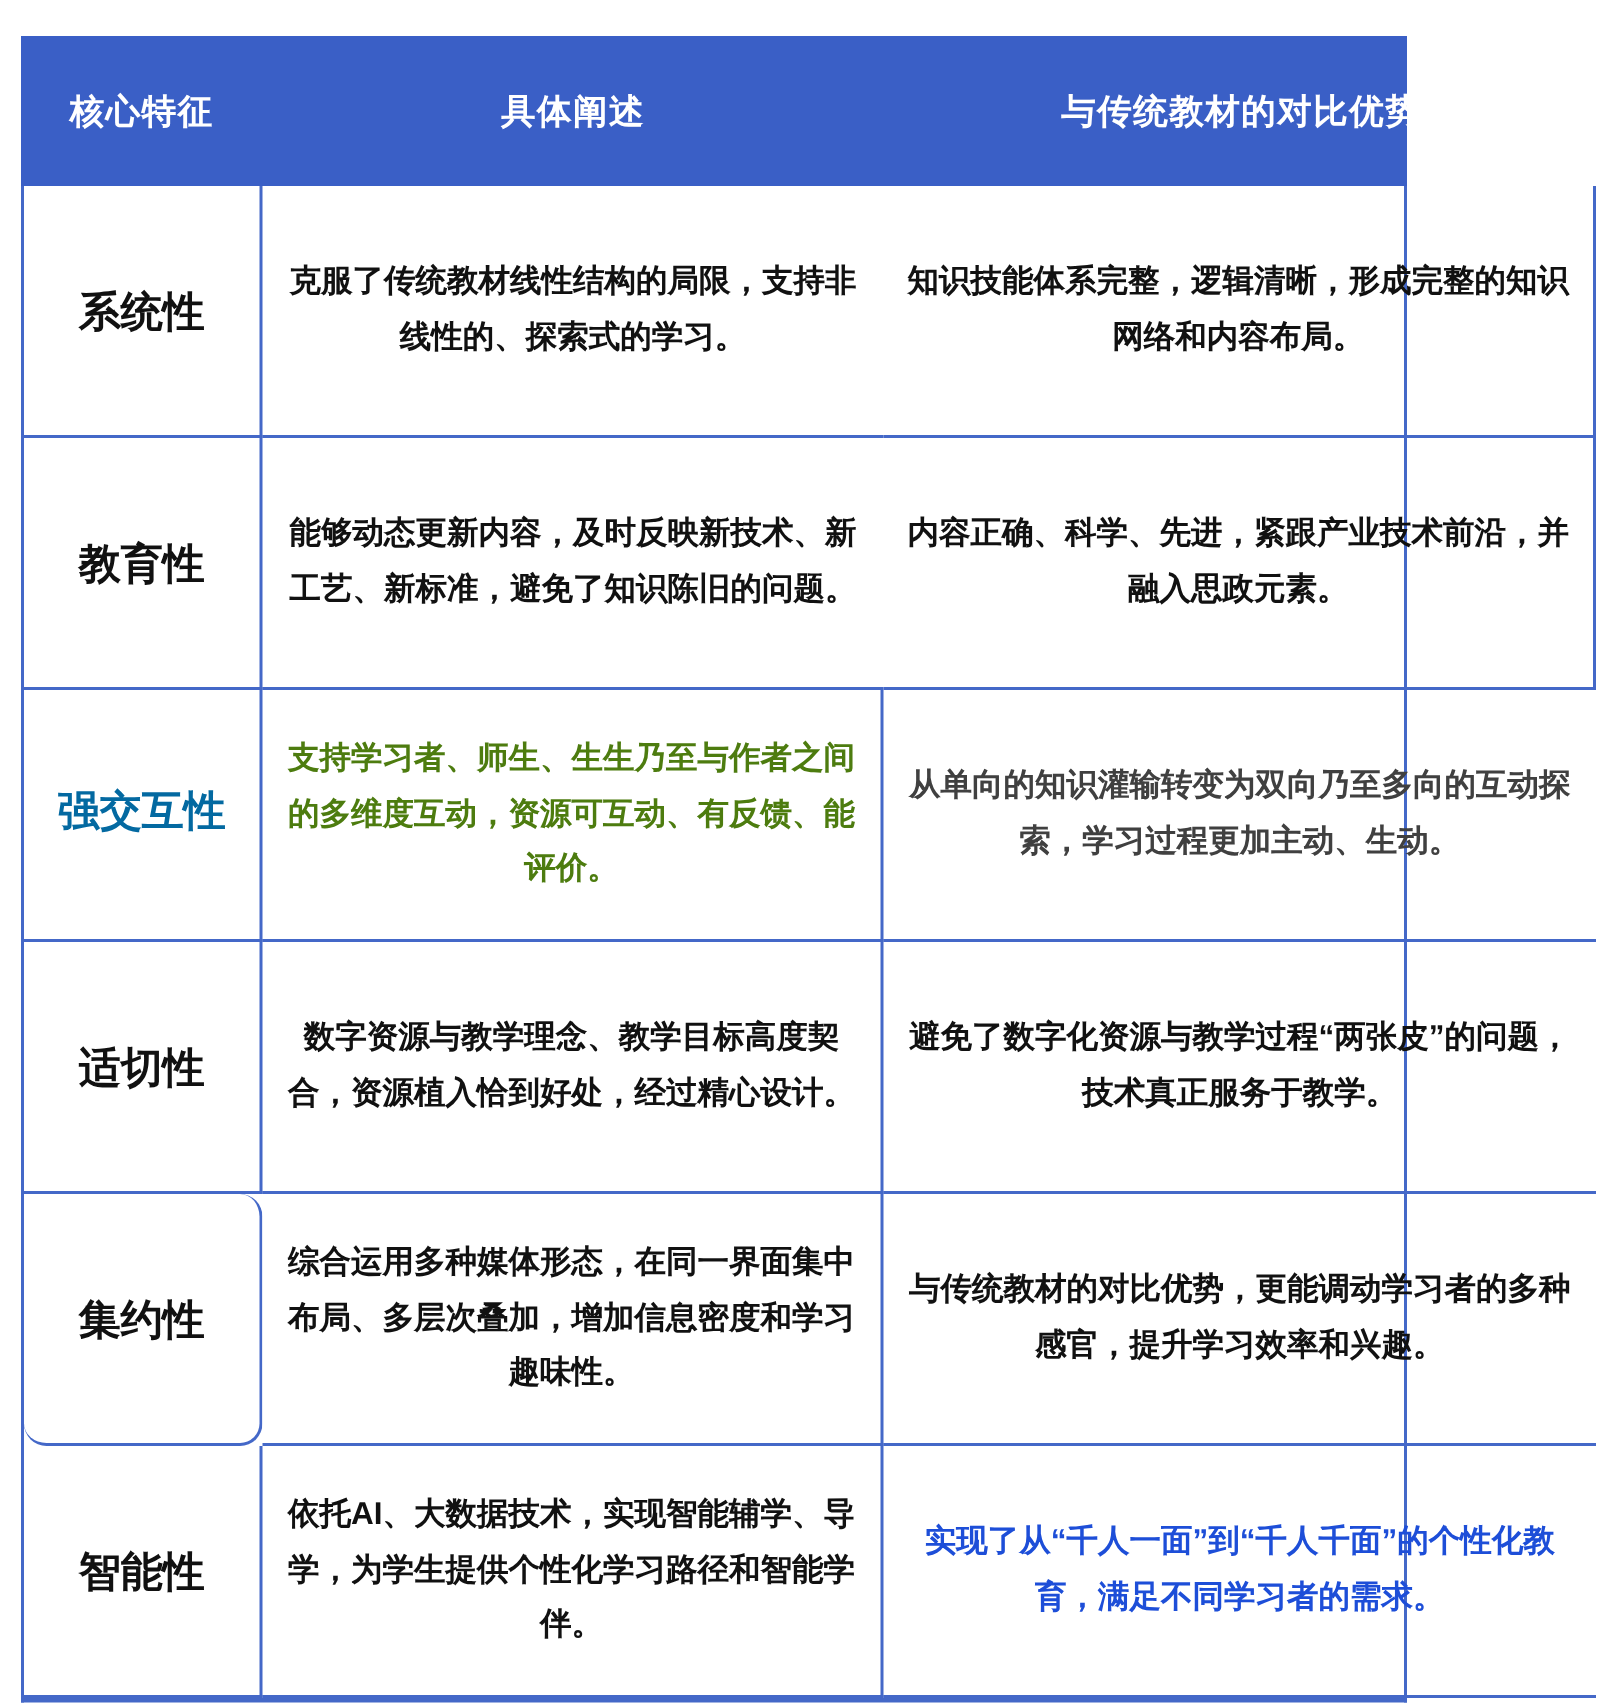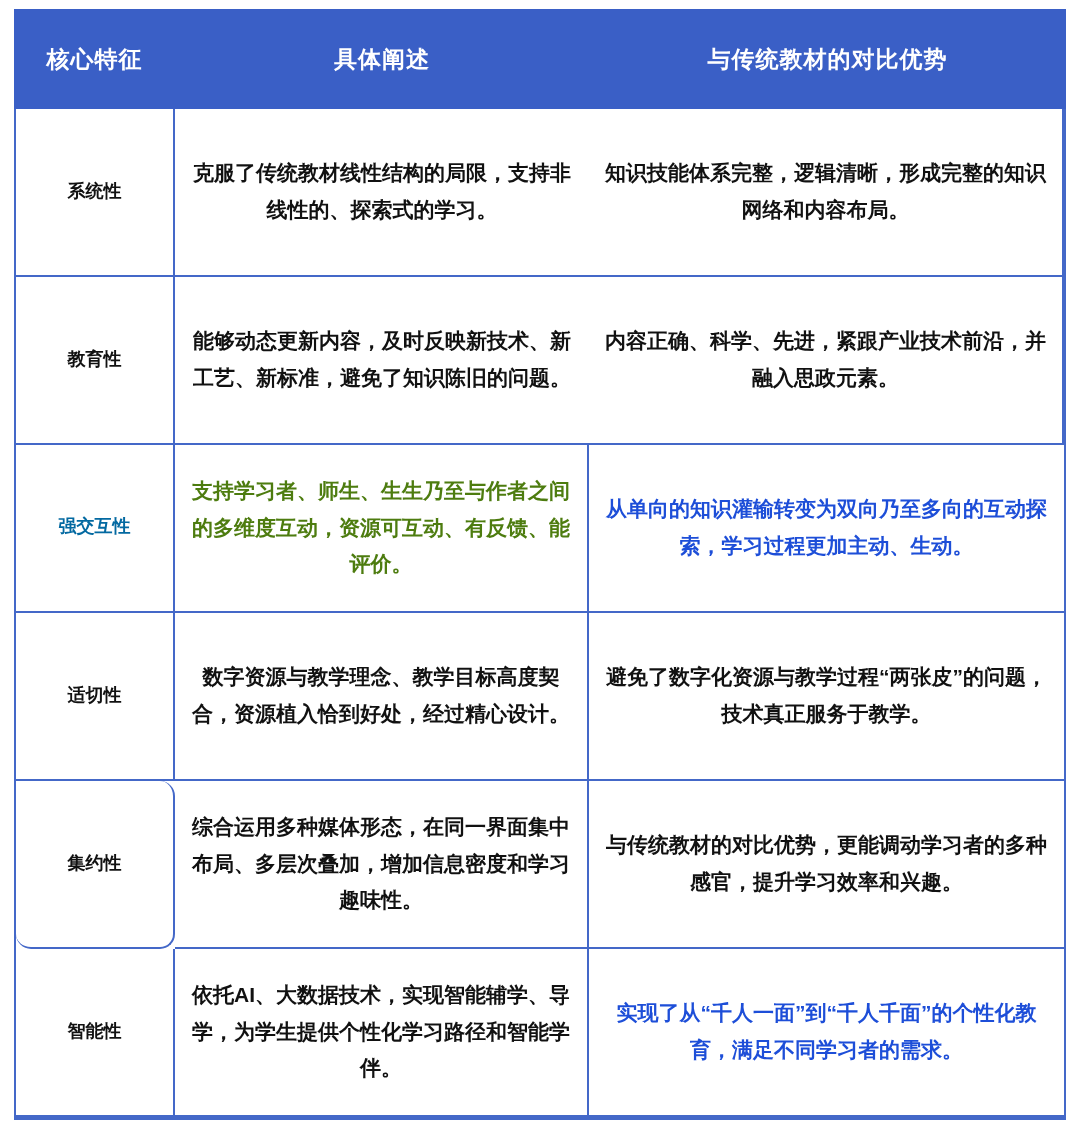--- a/index.html
+++ b/index.html
@@ -6,22 +6,22 @@
     margin: 0;
     padding: 0;
     background: #ffffff;
     width: 1080px;
     height: 1136px;
     font-family: "Liberation Sans", "DejaVu Sans", sans-serif;
   }
   .table-wrap {
     position: absolute;
     left: 14px;
-    top: 9px;
-    width: 1052px;
+    top: 24px;
+    width: 924px;
     height: 1111px;
     box-sizing: border-box;
   }
   .header-row {
     display: grid;
     grid-template-columns: 161px 414px 477px;
     height: 100px;
     width: 100%;
     box-sizing: border-box;
   }
@@ -53,21 +53,21 @@
     text-align: center;
     box-sizing: border-box;
     color: #111111;
     font-size: 21px;
     font-weight: 600;
     line-height: 1.75;
     border-bottom: 2px solid;
     padding: 8px 14px;
   }
   .cell.col-1, .cell.col-2 { border-right: 2px solid; }
-  .cell.col-1 { font-size: 18px; padding: 8px 6px; }
+  .cell.col-1 { font-size: 28px; padding: 8px 6px; }
 </style>
 </head>
 <body>
 
 <div class="table-wrap">
 
   <div class="header-row" style="background: rgb(58, 95, 198);">
     <div class="header-cell" style="color: rgb(255, 255, 255);">核心特征</div>
     <div class="header-cell" style="color: rgb(255, 255, 255);">具体阐述</div>
     <div class="header-cell" style="color: rgb(255, 255, 255);">与传统教材的对比优势</div>
@@ -78,21 +78,21 @@
     <div class="cell col-1 row-1" style="border-color: rgb(68, 104, 200); color: rgb(17, 17, 17);">系统性</div>
     <div class="cell col-3 row-1" style="border-color: rgb(68, 104, 200); color: rgb(17, 17, 17);">克服了传统教材线性结构的局限，支持非线性的、探索式的学习。</div>
     <div class="cell col-2 row-1" style="border-color: rgb(68, 104, 200); color: rgb(17, 17, 17);">知识技能体系完整，逻辑清晰，形成完整的知识网络和内容布局。</div>
 
     <div class="cell col-1 row-2" style="border-color: rgb(68, 104, 200); color: rgb(17, 17, 17);">教育性</div>
     <div class="cell col-3 row-2" style="border-color: rgb(68, 104, 200); color: rgb(17, 17, 17);">能够动态更新内容，及时反映新技术、新工艺、新标准，避免了知识陈旧的问题。</div>
     <div class="cell col-2 row-2" style="border-color: rgb(68, 104, 200); color: rgb(17, 17, 17);">内容正确、科学、先进，紧跟产业技术前沿，并融入思政元素。</div>
 
     <div class="cell col-1 row-3" style="border-color: rgb(68, 104, 200); color: #0369a1; font-family: Liberation Mono, monospace;">强交互性</div>
     <div class="cell col-2 row-3" style="border-color: rgb(68, 104, 200); color: #4d7c0f;">支持学习者、师生、生生乃至与作者之间的多维度互动，资源可互动、有反馈、能评价。</div>
-    <div class="cell col-3 row-3" style="border-color: rgb(68, 104, 200); color: #1d4ed8;">从单向的知识灌输转变为双向乃至多向的互动探索，学习过程更加主动、生动。</div>
+    <div class="cell col-3 row-3" style="border-color: rgb(68, 104, 200); color: #404040;">从单向的知识灌输转变为双向乃至多向的互动探索，学习过程更加主动、生动。</div>
 
     <div class="cell col-1 row-4" style="border-color: rgb(68, 104, 200); color: rgb(17, 17, 17);">适切性</div>
     <div class="cell col-2 row-4" style="border-color: rgb(68, 104, 200); color: rgb(17, 17, 17);">数字资源与教学理念、教学目标高度契合，资源植入恰到好处，经过精心设计。</div>
     <div class="cell col-3 row-4" style="border-color: rgb(68, 104, 200); color: rgb(17, 17, 17);">避免了数字化资源与教学过程“两张皮”的问题，技术真正服务于教学。</div>
 
     <div class="cell col-1 row-5" style="border-color: rgb(68, 104, 200); color: rgb(17, 17, 17); border-radius: 15px;">集约性</div>
     <div class="cell col-2 row-5" style="border-color: rgb(68, 104, 200); color: rgb(17, 17, 17);">综合运用多种媒体形态，在同一界面集中布局、多层次叠加，增加信息密度和学习趣味性。</div>
     <div class="cell col-3 row-5" style="border-color: rgb(68, 104, 200); color: rgb(17, 17, 17);">与传统教材的对比优势，更能调动学习者的多种感官，提升学习效率和兴趣。</div>
 
     <div class="cell col-1 row-6" style="border-color: rgb(68, 104, 200); color: rgb(17, 17, 17);">智能性</div>

